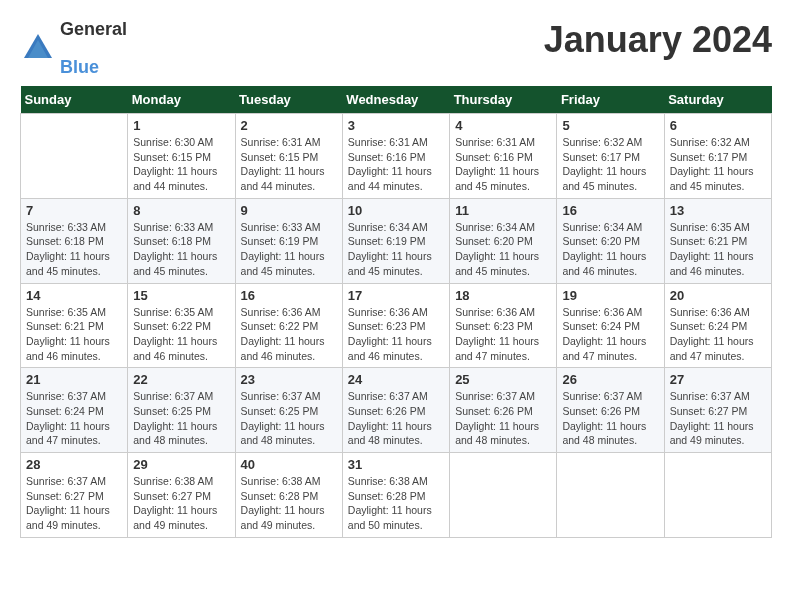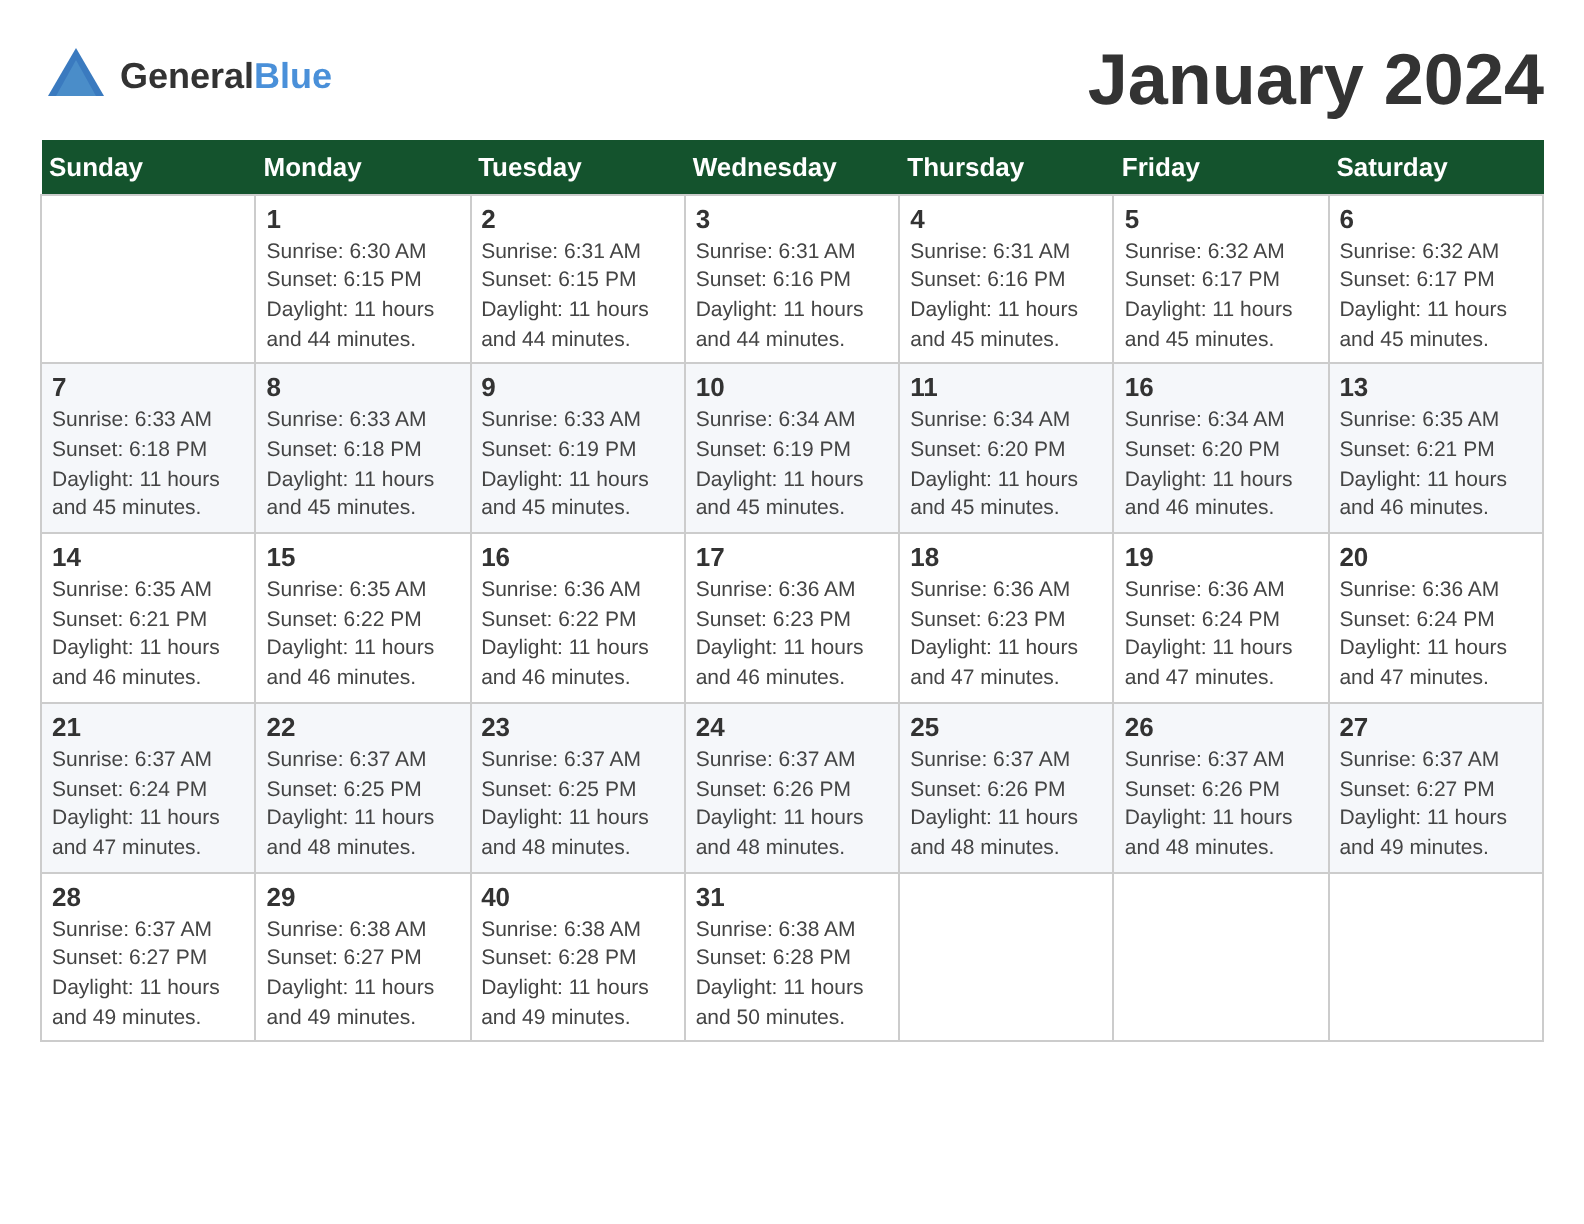--- a/index.html
+++ b/index.html
@@ -15,32 +15,33 @@
       justify-content: space-between;
       align-items: flex-start;
       margin-bottom: 10px;
     }
     .logo {
       display: flex;
       align-items: center;
     }
     .logo-text {
       display: flex;
-      flex-direction: row;
+      flex-direction: column;
       line-height: 1;
     }
     .logo-general {
       font-size: 18px;
       font-weight: bold;
       color: #333;
     }
     .logo-blue {
       font-size: 18px;
       font-weight: bold;
       color: #4a90d9;
+      margin-top: 20px;
     }
     .logo-icon {
       width: 36px;
       height: 36px;
       margin-right: 4px;
     }
     .title-block {
       text-align: center;
     }
     .calendar-title {

